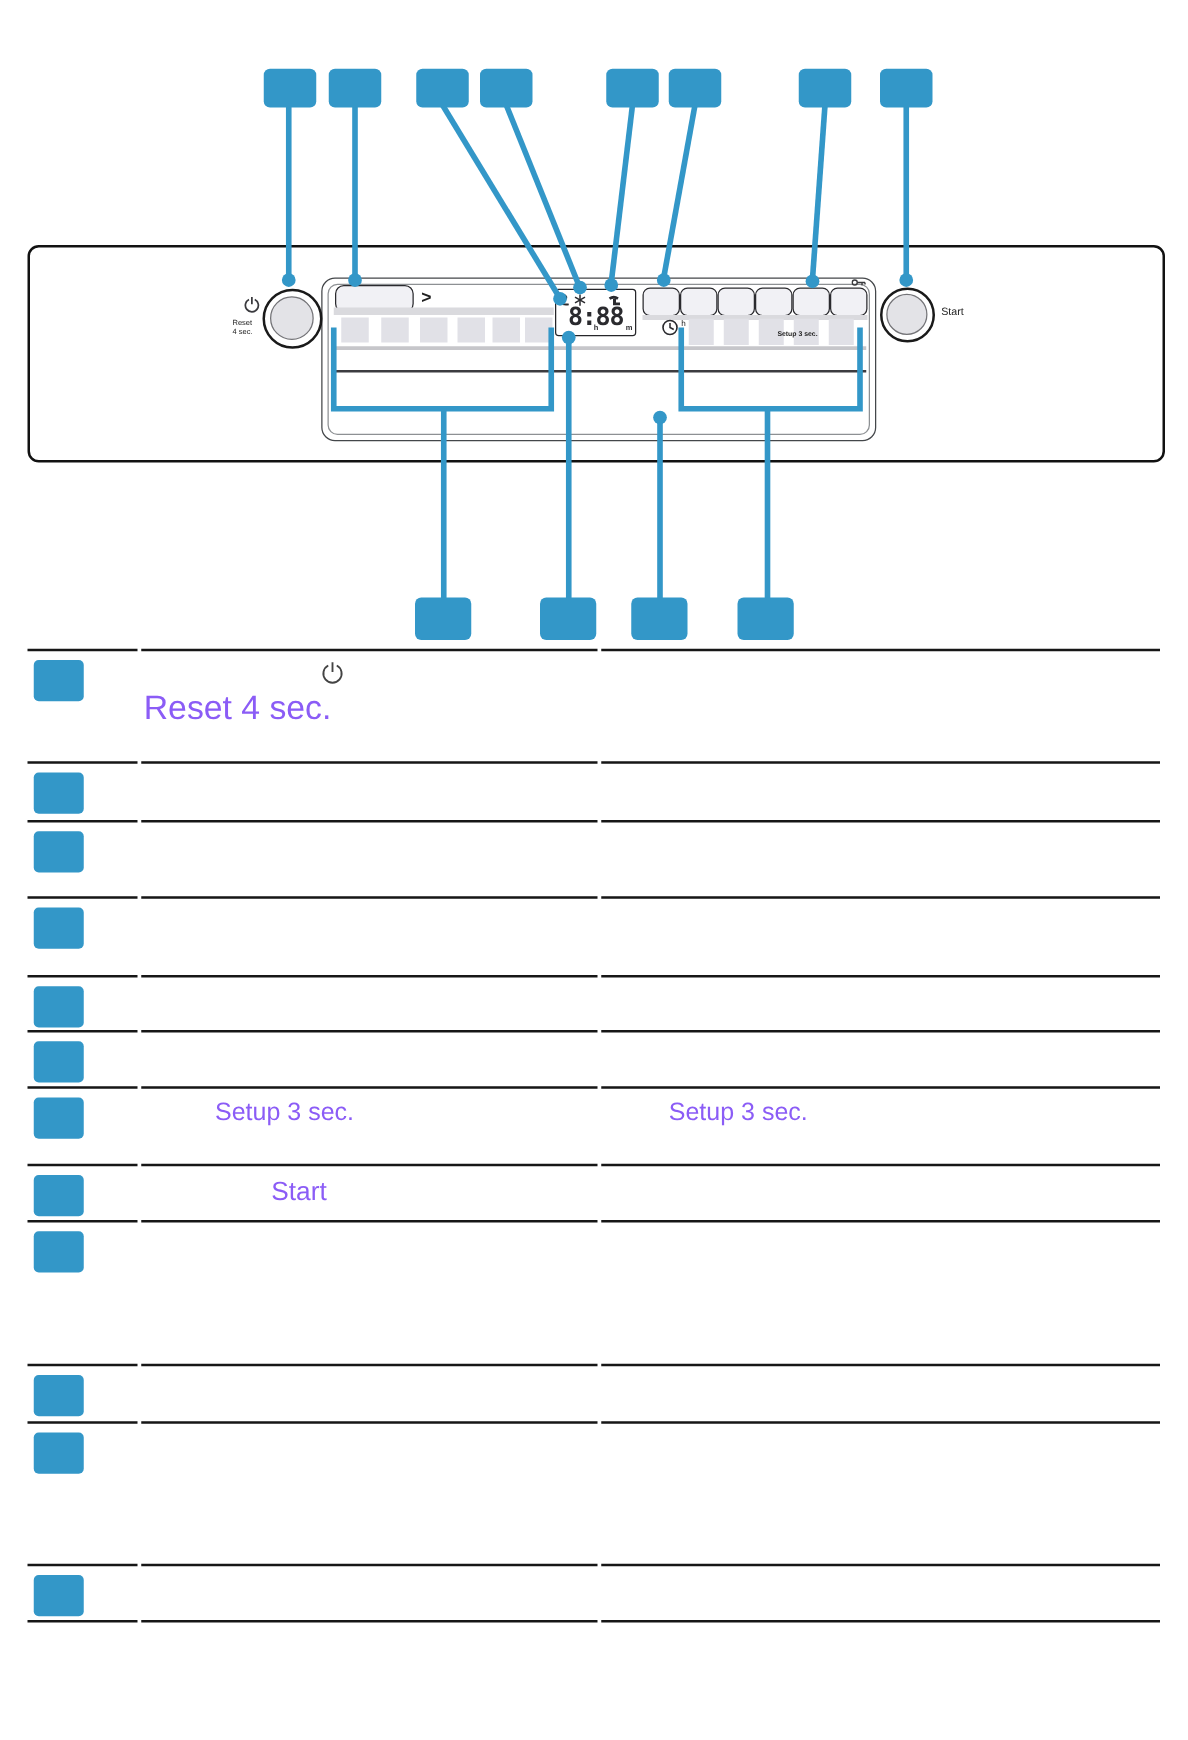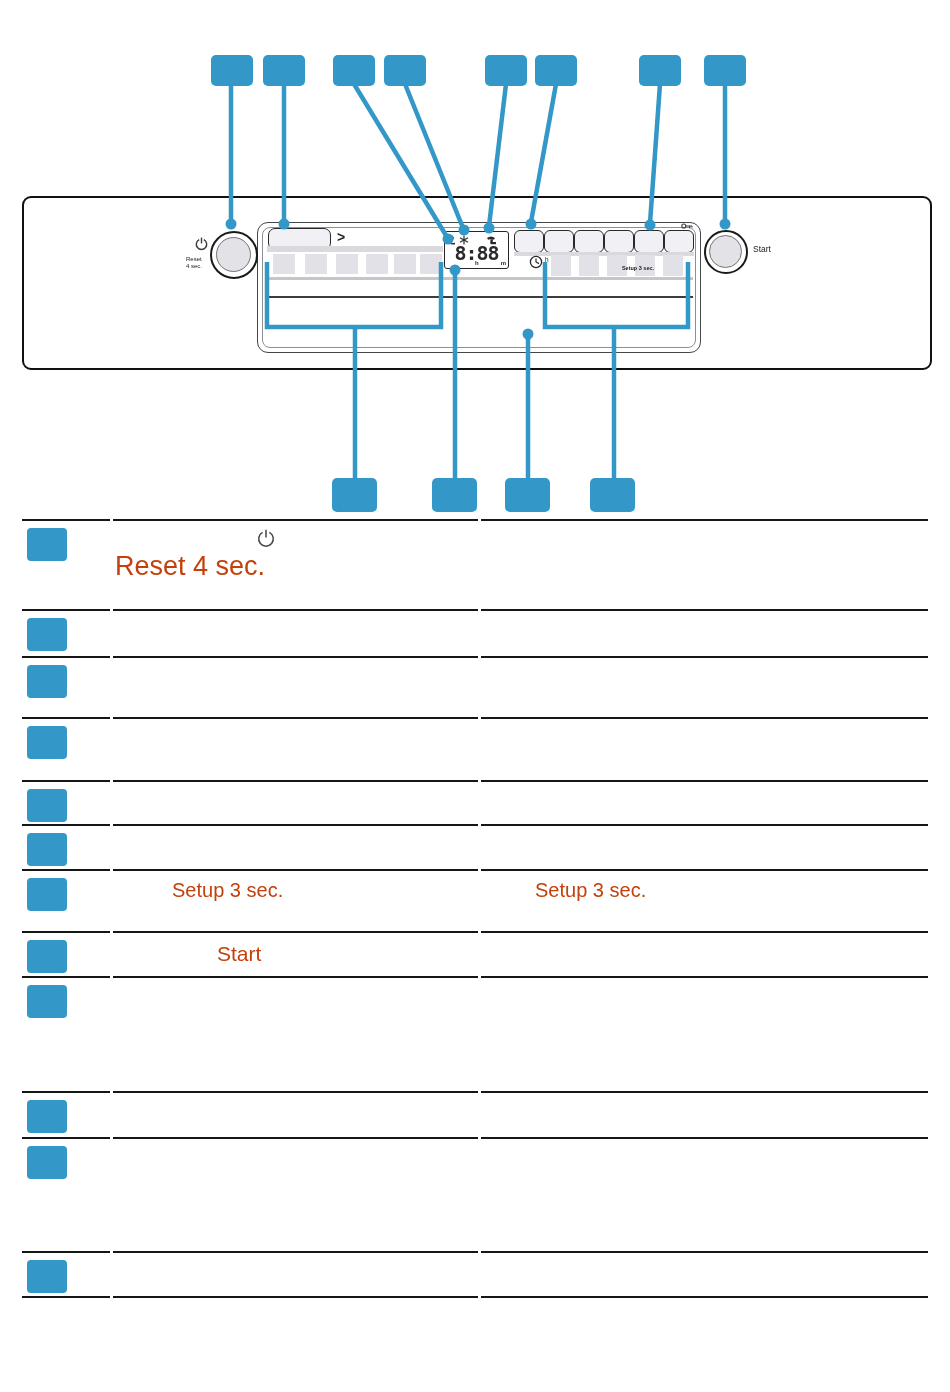--- a/index.html
+++ b/index.html
@@ -35,21 +35,21 @@
   .callout-box.btm{width:45px;height:34px;top:478px;}
   .overlay{left:0;top:0;pointer-events:none;}
   
   .ref-table{left:22px;top:519px;width:906px;}
   .trow{display:grid;grid-template-columns:88px 365px 1fr;column-gap:3px;}
   .trow>div{border-top:2.5px solid #161616;position:relative;}
   .r1{height:90px}.r2{height:47px}.r3{height:61px}.r4{height:63px}.r5{height:44px}.r6{height:45px}
   .r7{height:62px}.r8{height:45px}.r9{height:115px}.r10{height:46px}.r11{height:114px}.r12{height:45px}
   .tend{height:0}
   .num-box{position:absolute;left:5px;top:7px;width:40px;height:33px;background:#3397c8;border-radius:4px;}
-  .cell-text{position:absolute;white-space:nowrap;color:#c2410c;}
+  .cell-text{position:absolute;white-space:nowrap;color:#8b5cf6;}
   .t-big{font-size:27px;left:2px;top:30px;}
   .t-setup{font-size:20px;top:8px;}
   .t-start{font-size:21px;left:104px;top:9px;}
 </style>
 </head>
 <body>
 
 <div class="page">
 
   <div class="abs fascia"></div>

